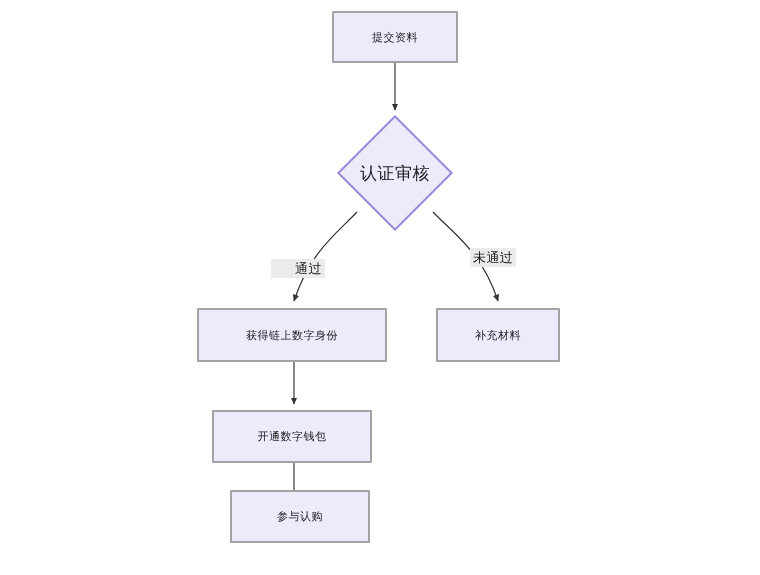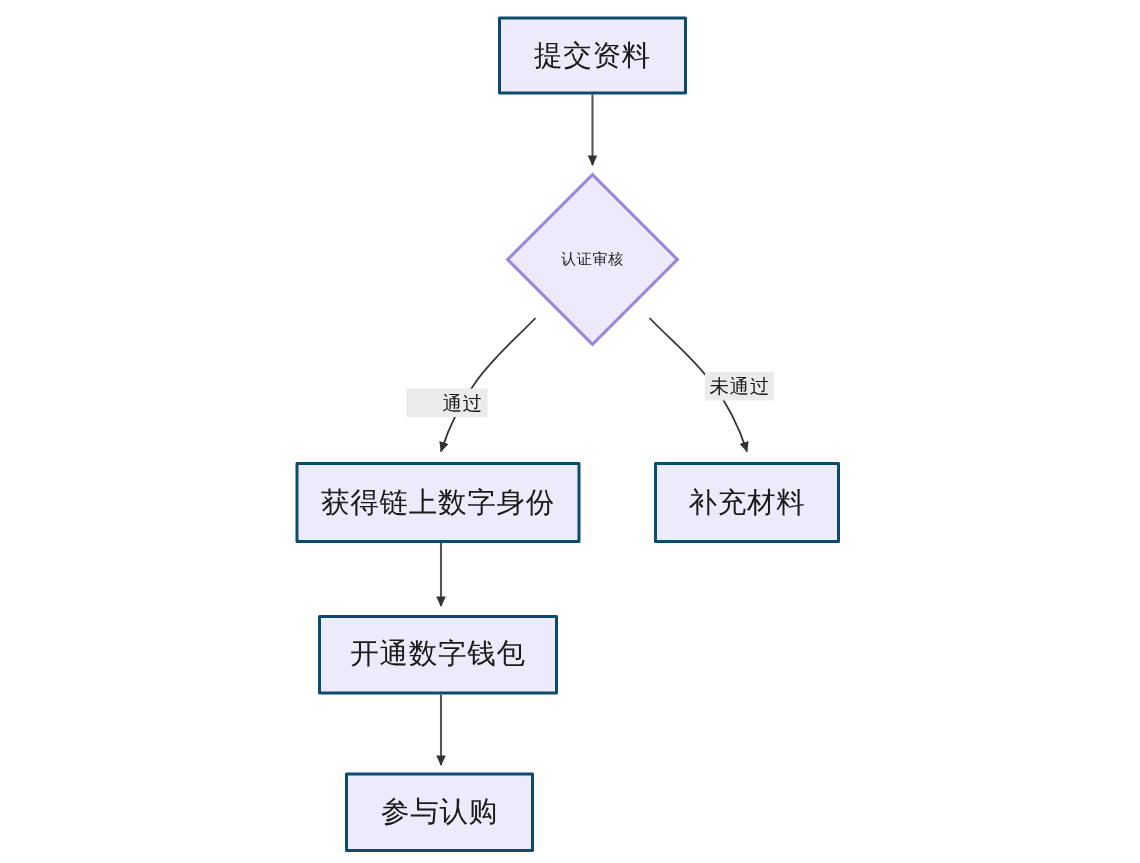--- a/index.html
+++ b/index.html
@@ -28,23 +28,23 @@
     height: 575px;
     pointer-events: none;
   }
   .node {
     position: absolute;
     box-sizing: border-box;
     display: flex;
     align-items: center;
     justify-content: center;
     background: #ECEAFB;
-    border: 2px solid #0c4a6e;
+    border: 2px solid #a3a3a3;
     color: #1a1a1a;
-    font-size: 19px;
+    font-size: 11px;
     letter-spacing: 0.5px;
     white-space: nowrap;
   }
   .node.process {
     border-radius: 1px;
   }
   .node-label {
     display: block;
     line-height: 1;
   }
@@ -63,21 +63,21 @@
     margin-left: -41px;
     margin-top: -41px;
     background: #ECEAFB;
     border: 2px solid #9A86DB;
     transform: rotate(45deg);
     box-sizing: border-box;
   }
   .diamond-text {
     position: relative;
     z-index: 2;
-    font-size: 10px;
+    font-size: 17px;
     letter-spacing: 0.5px;
     color: #1a1a1a;
     white-space: nowrap;
   }
   .edge-label {
     position: absolute;
     background: #EBEBEB;
     color: #1a1a1a;
     font-size: 13px;
     line-height: 17px;
@@ -123,21 +123,21 @@
   </div>
 
   <div class="node process" style="left:197px; top:308px; width:190px; height:54px;">
     <span class="node-label">获得链上数字身份</span>
   </div>
 
   <div class="node process" style="left:212px; top:410px; width:160px; height:53px;">
     <span class="node-label">开通数字钱包</span>
   </div>
 
-  <div class="node process" style="left:230px; top:515px; width:126px; height:53px;">
+  <div class="node process" style="left:230px; top:490px; width:140px; height:53px;">
     <span class="node-label">参与认购</span>
   </div>
 
   <div class="edge-label" style="left:271px; top:259px;padding-left:24px;">
     <span>通过</span>
   </div>
 
   <div class="edge-label" style="left:470px; top:248px;">
     <span>未通过</span>
   </div>

